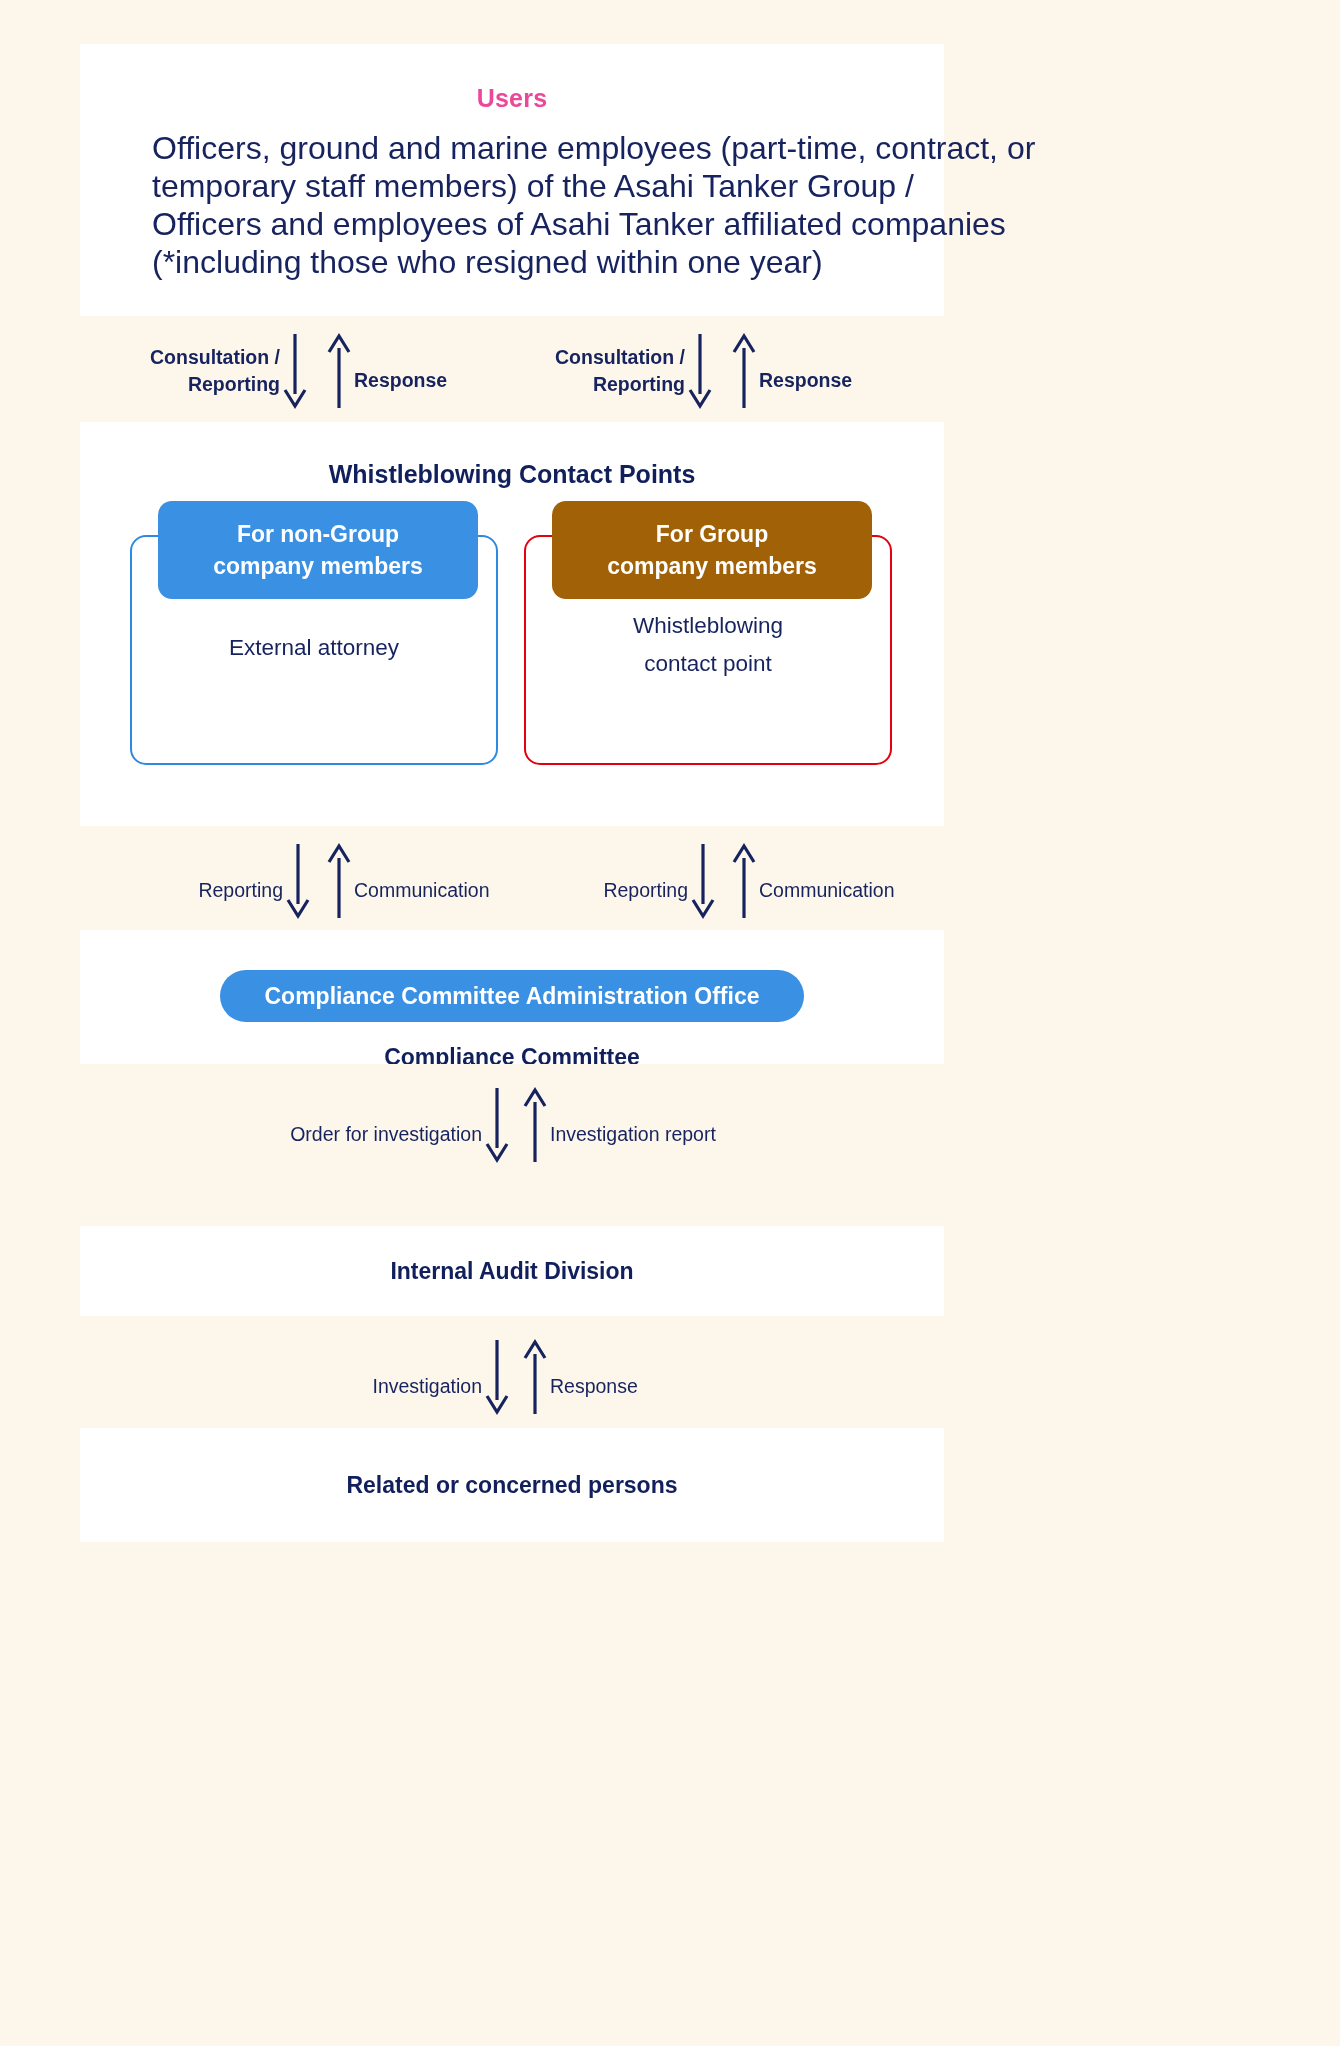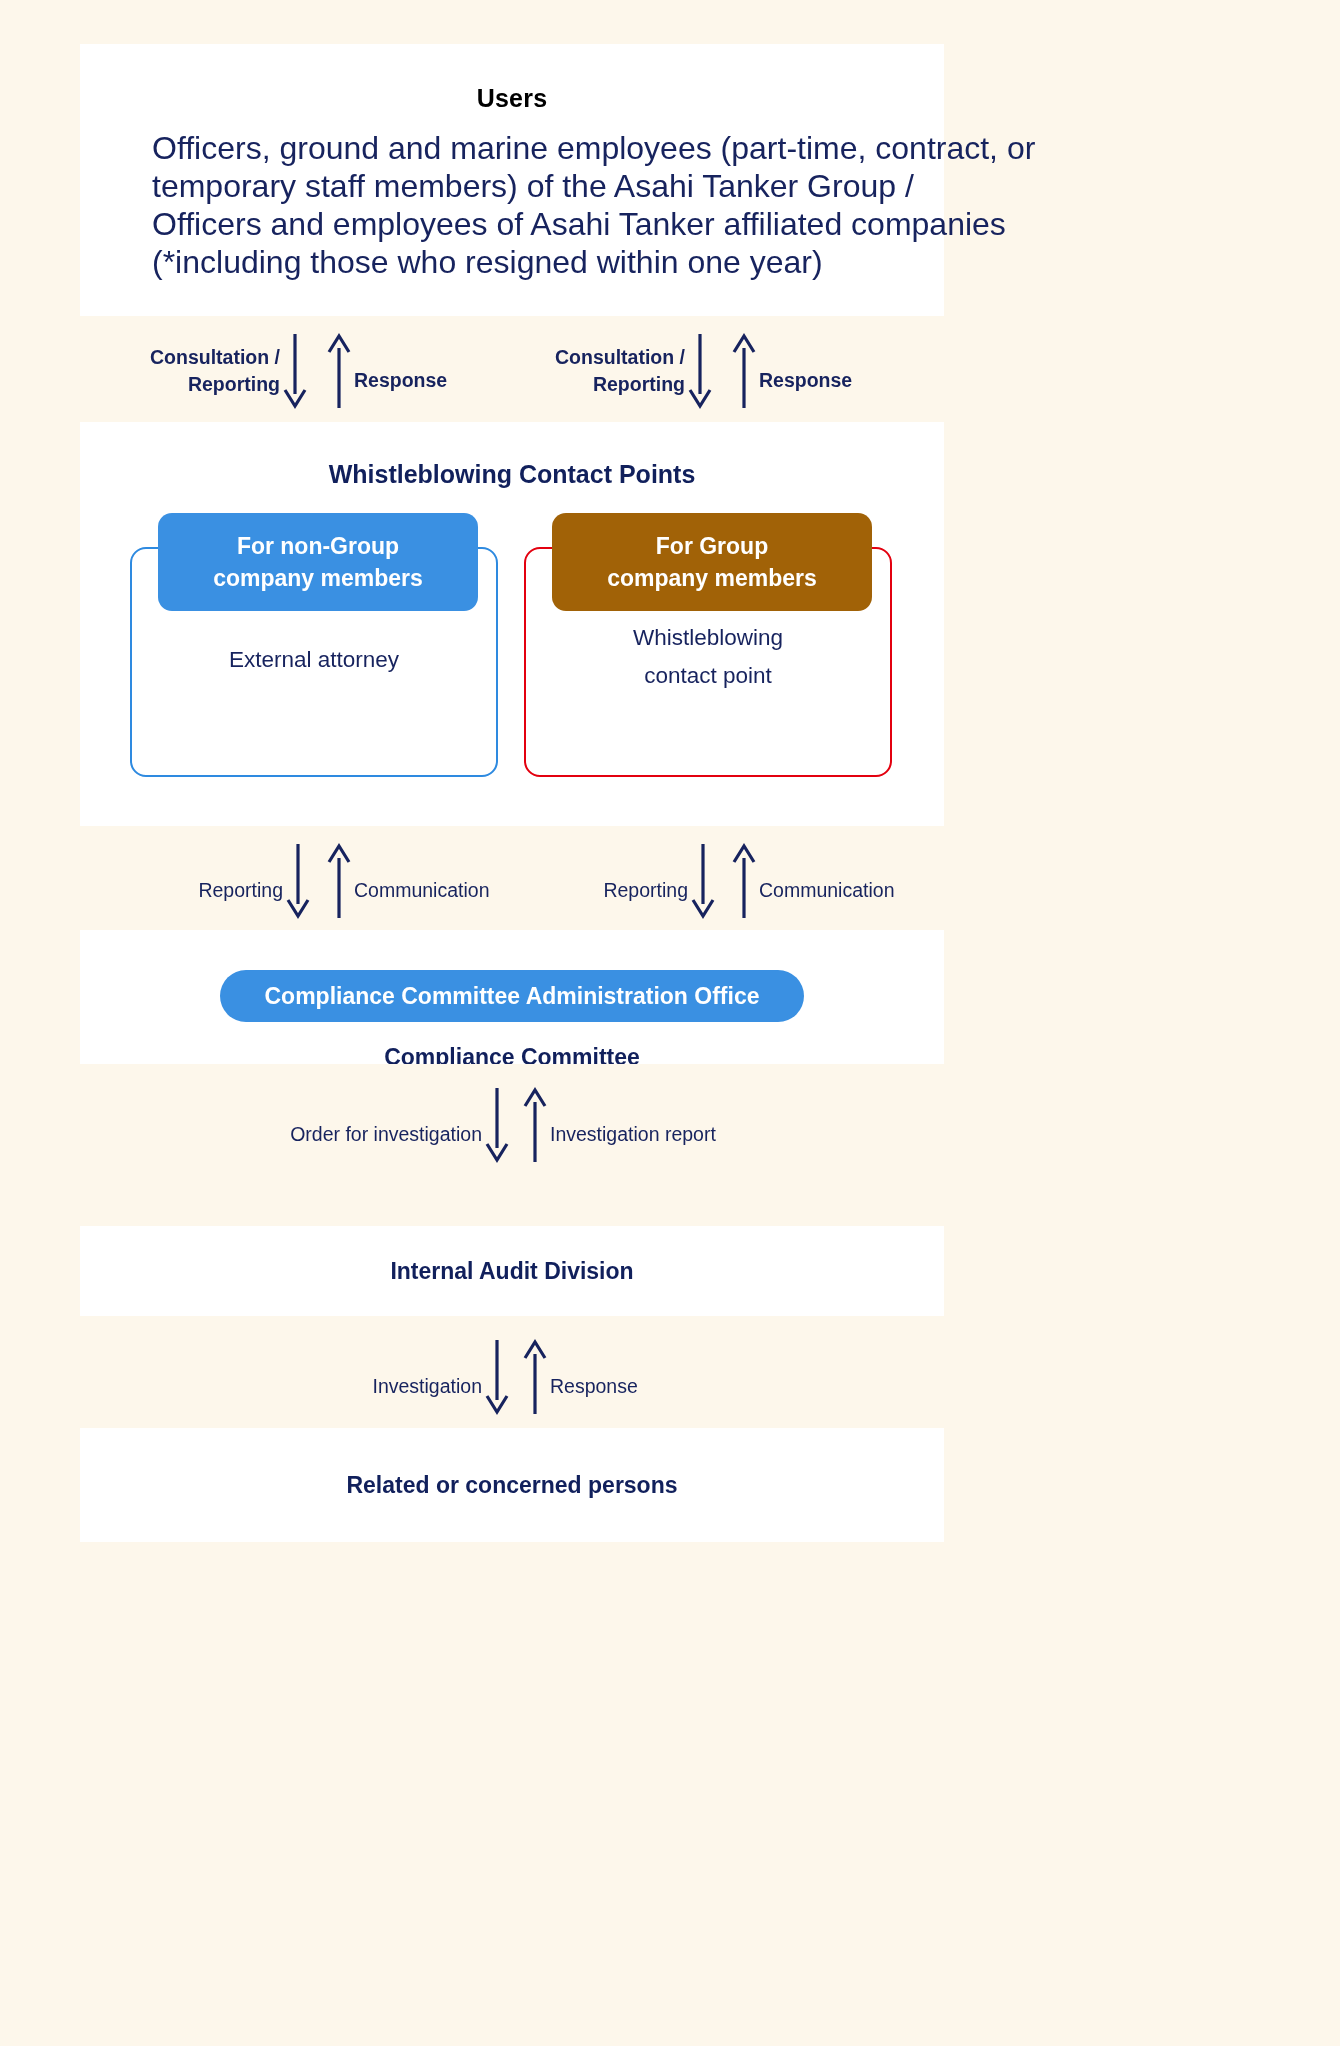--- a/index.html
+++ b/index.html
@@ -35,21 +35,21 @@
   #users-panel {
     top: 44px;
     height: 272px;
     padding-top: 40px;
   }
   .users-title {
     text-align: center;
     font-size: 25px;
     font-weight: bold;
     letter-spacing: 0.2px;
-    color: #000000;
+    color: #ec4899;
     margin-bottom: 16px;
   }
   .users-body {
     font-size: 32px;
     line-height: 38px;
     color: #17235e;
     padding-left: 72px;
     padding-right: 40px;
   }
   .users-body div { white-space: nowrap; }
@@ -89,21 +89,21 @@
     color: #11205c;
     padding-top: 38px;
   }
   .cards {
     position: relative;
     margin-top: 20px;
     height: 260px;
   }
   .card {
     position: absolute;
-    top: 38px;
+    top: 26px;
     width: 368px;
     height: 230px;
     border: 2.5px solid #2e8ae0;
     border-radius: 16px;
     box-sizing: border-box;
     background: #ffffff;
   }
   .card.red { border-color: #e3000f; }
   #card-left  { left: 50px; }
   #card-right { left: 444px; }

